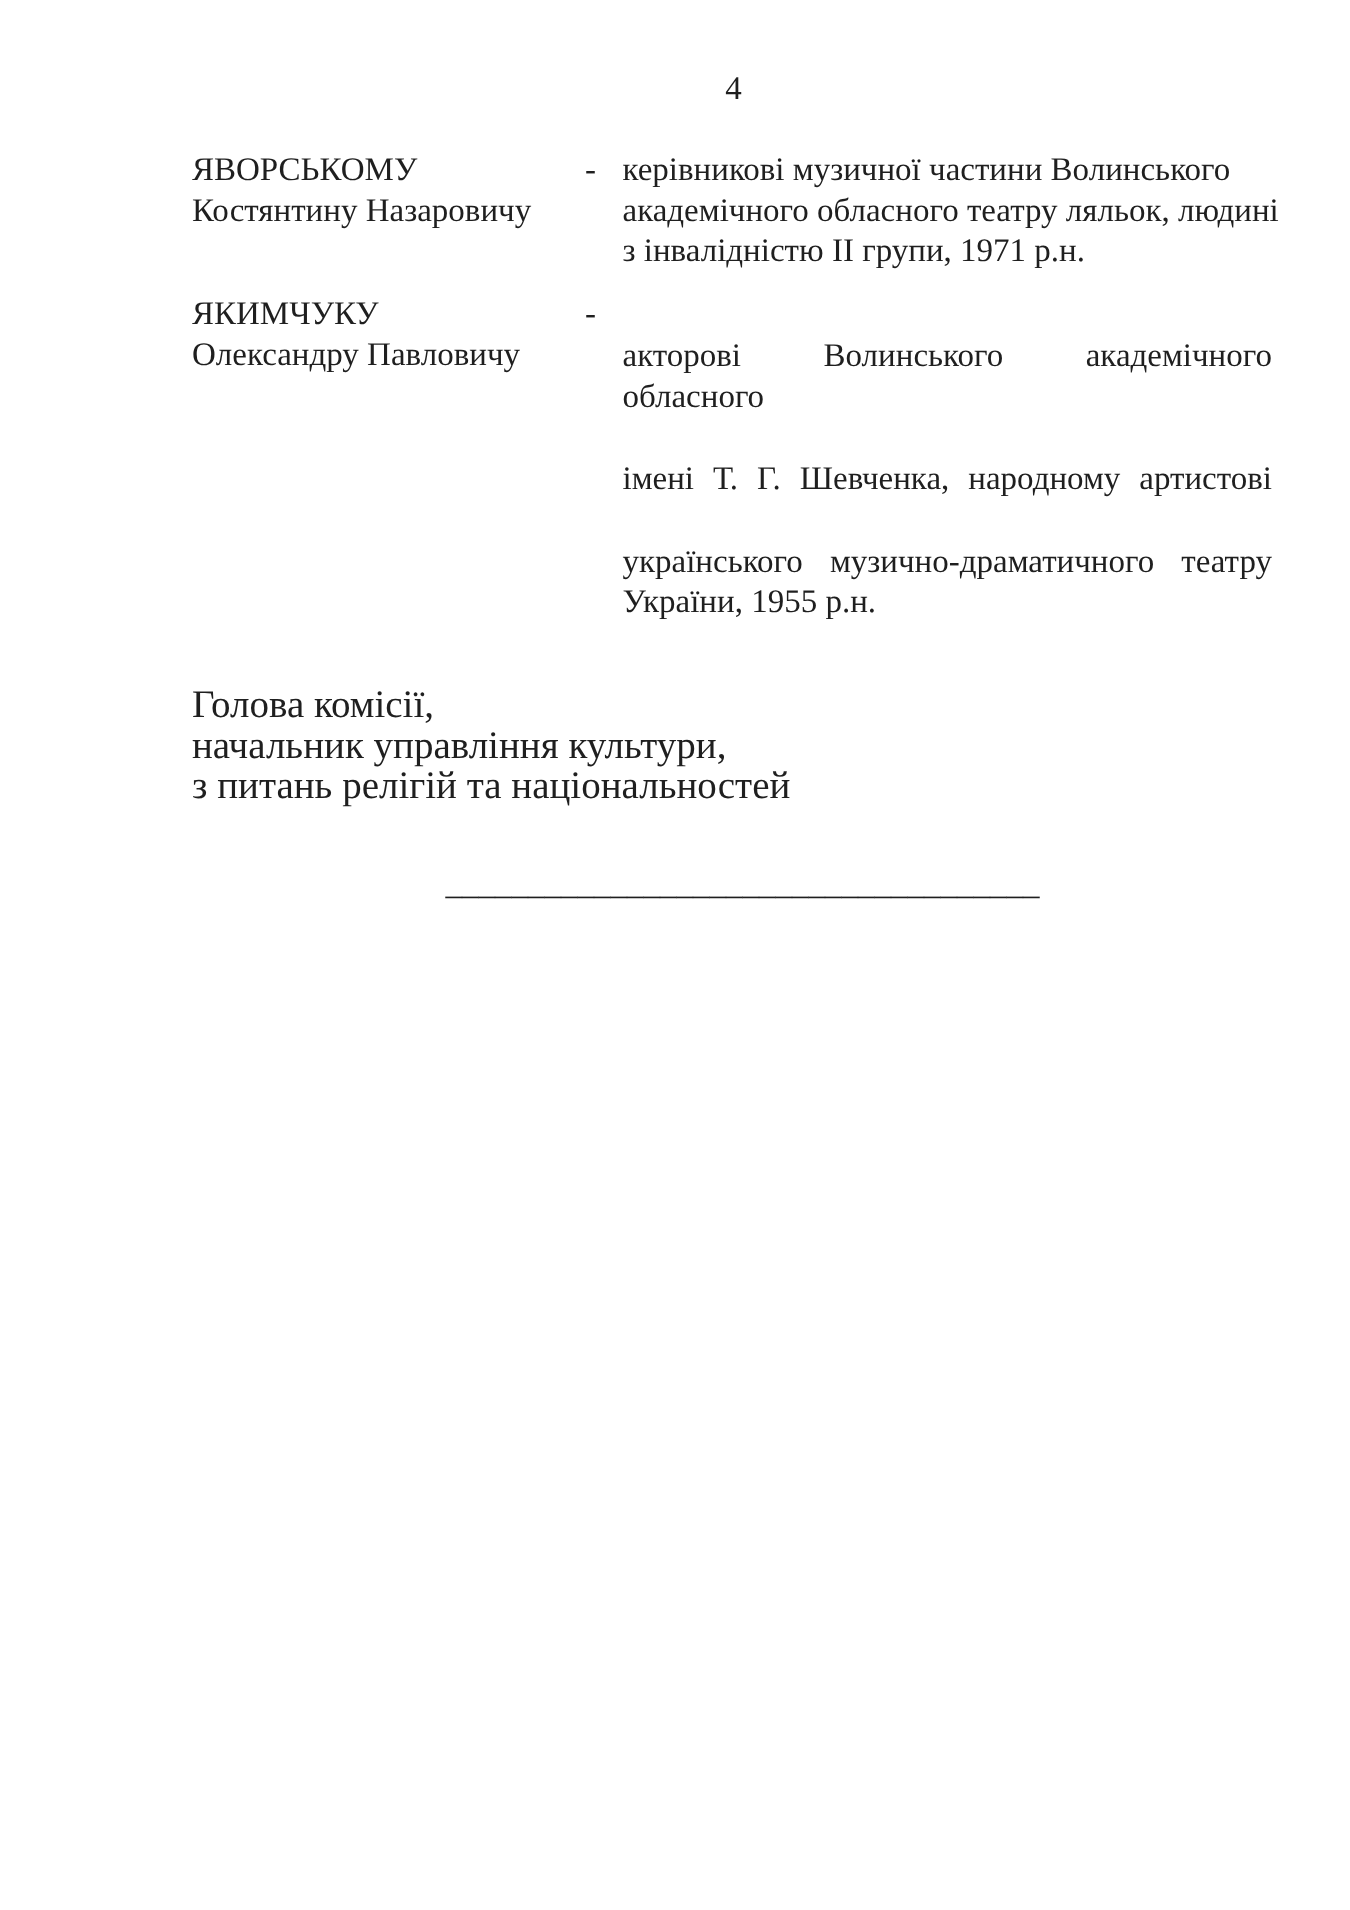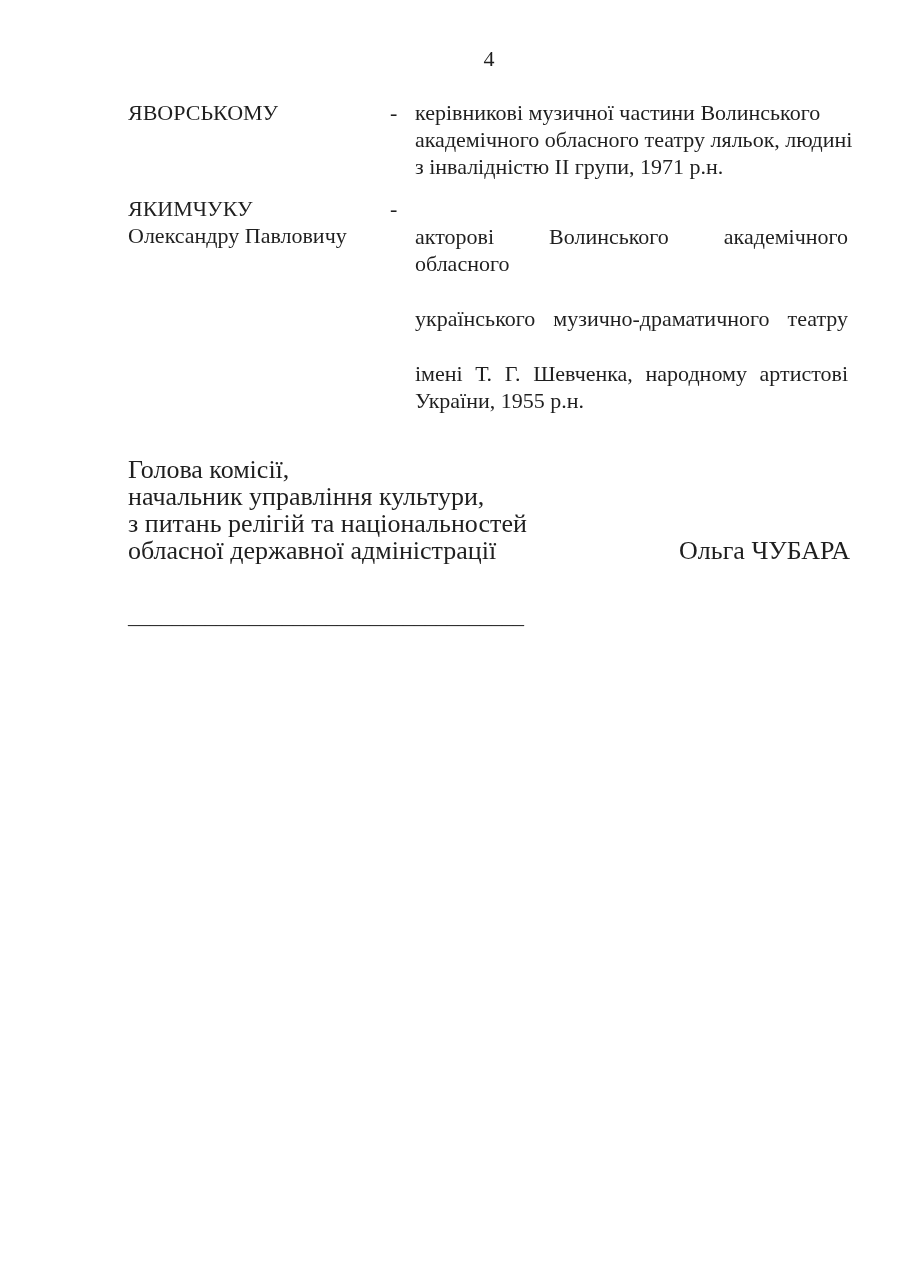--- a/index.html
+++ b/index.html
@@ -47,65 +47,63 @@
     line-height: 27px;
     width: 722px;
   }
   .signature .sig-row {
     display: flex;
     justify-content: space-between;
     align-items: baseline;
   }
   .blank-line {
     margin-top: 38px;
+    margin-left: 169px;
     font-size: 22px;
     line-height: 27px;
     letter-spacing: 0;
     white-space: nowrap;
     font-style: italic;
   }
 </style>
 </head>
 <body>
 
 <div class="page">
 
   <div class="page-number">4</div>
 
   <div class="entry entry-1">
     <div class="name-col">
       <div>ЯВОРСЬКОМУ</div>
+      <div>Костянтину Назаровичу</div>
     </div>
     <div class="dash-col">-</div>
     <div class="desc-col">
       <div class="line">керівникові музичної частини Волинського</div>
       <div class="line">академічного обласного театру ляльок, людині</div>
       <div class="line">з інвалідністю ІІ групи, 1971 р.н.</div>
     </div>
   </div>
 
   <div class="entry entry-2">
     <div class="name-col">
       <div>ЯКИМЧУКУ</div>
       <div>Олександру Павловичу</div>
     </div>
     <div class="dash-col">-</div>
     <div class="desc-col">
       <div class="line just">акторові Волинського академічного обласного</div>
+      <div class="line just">імені Т. Г. Шевченка, народному артистові</div>
       <div class="line just">українського музично-драматичного театру</div>
-      <div class="line just">імені Т. Г. Шевченка, народному артистові</div>
       <div class="line">України, 1955 р.н.</div>
     </div>
   </div>
 
   <div class="signature">
     <div>Голова комісії,</div>
     <div>начальник управління культури,</div>
     <div>з питань релігій та національностей</div>
-    <div class="sig-row">
-      <span>обласної державної адміністрації</span>
-      <span>Ольга ЧУБАРА</span>
-    </div>
   </div>
 
   <div class="blank-line">____________________________________</div>
 
 </div>
 
 </body></html>

